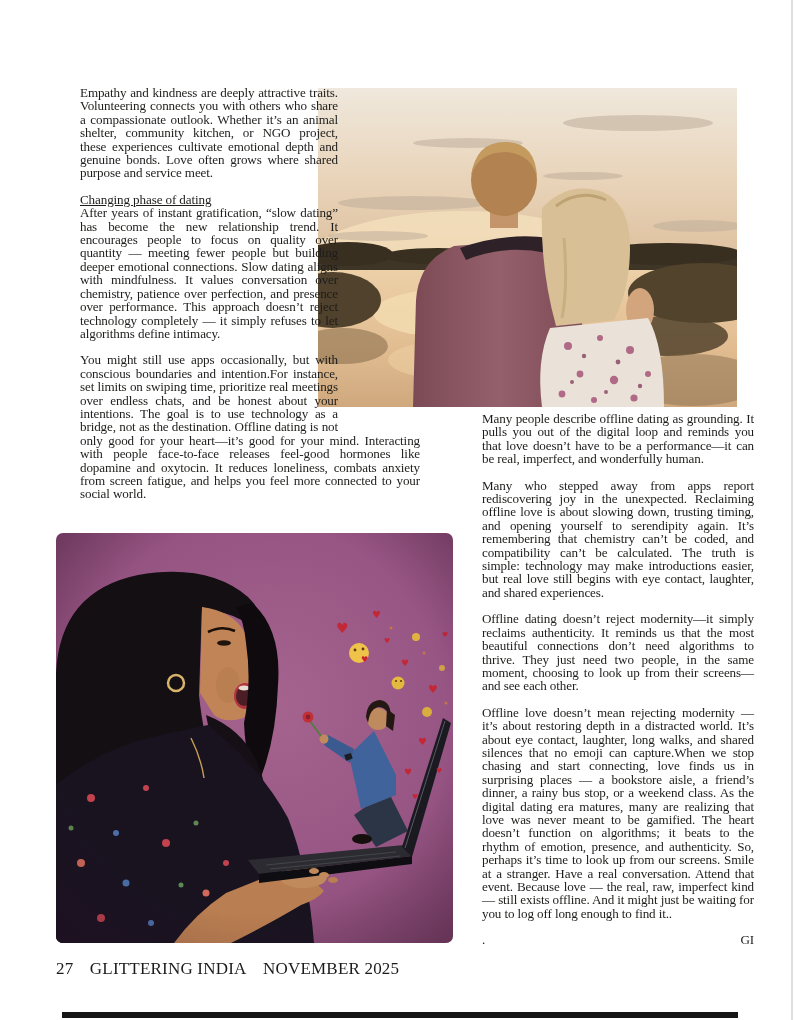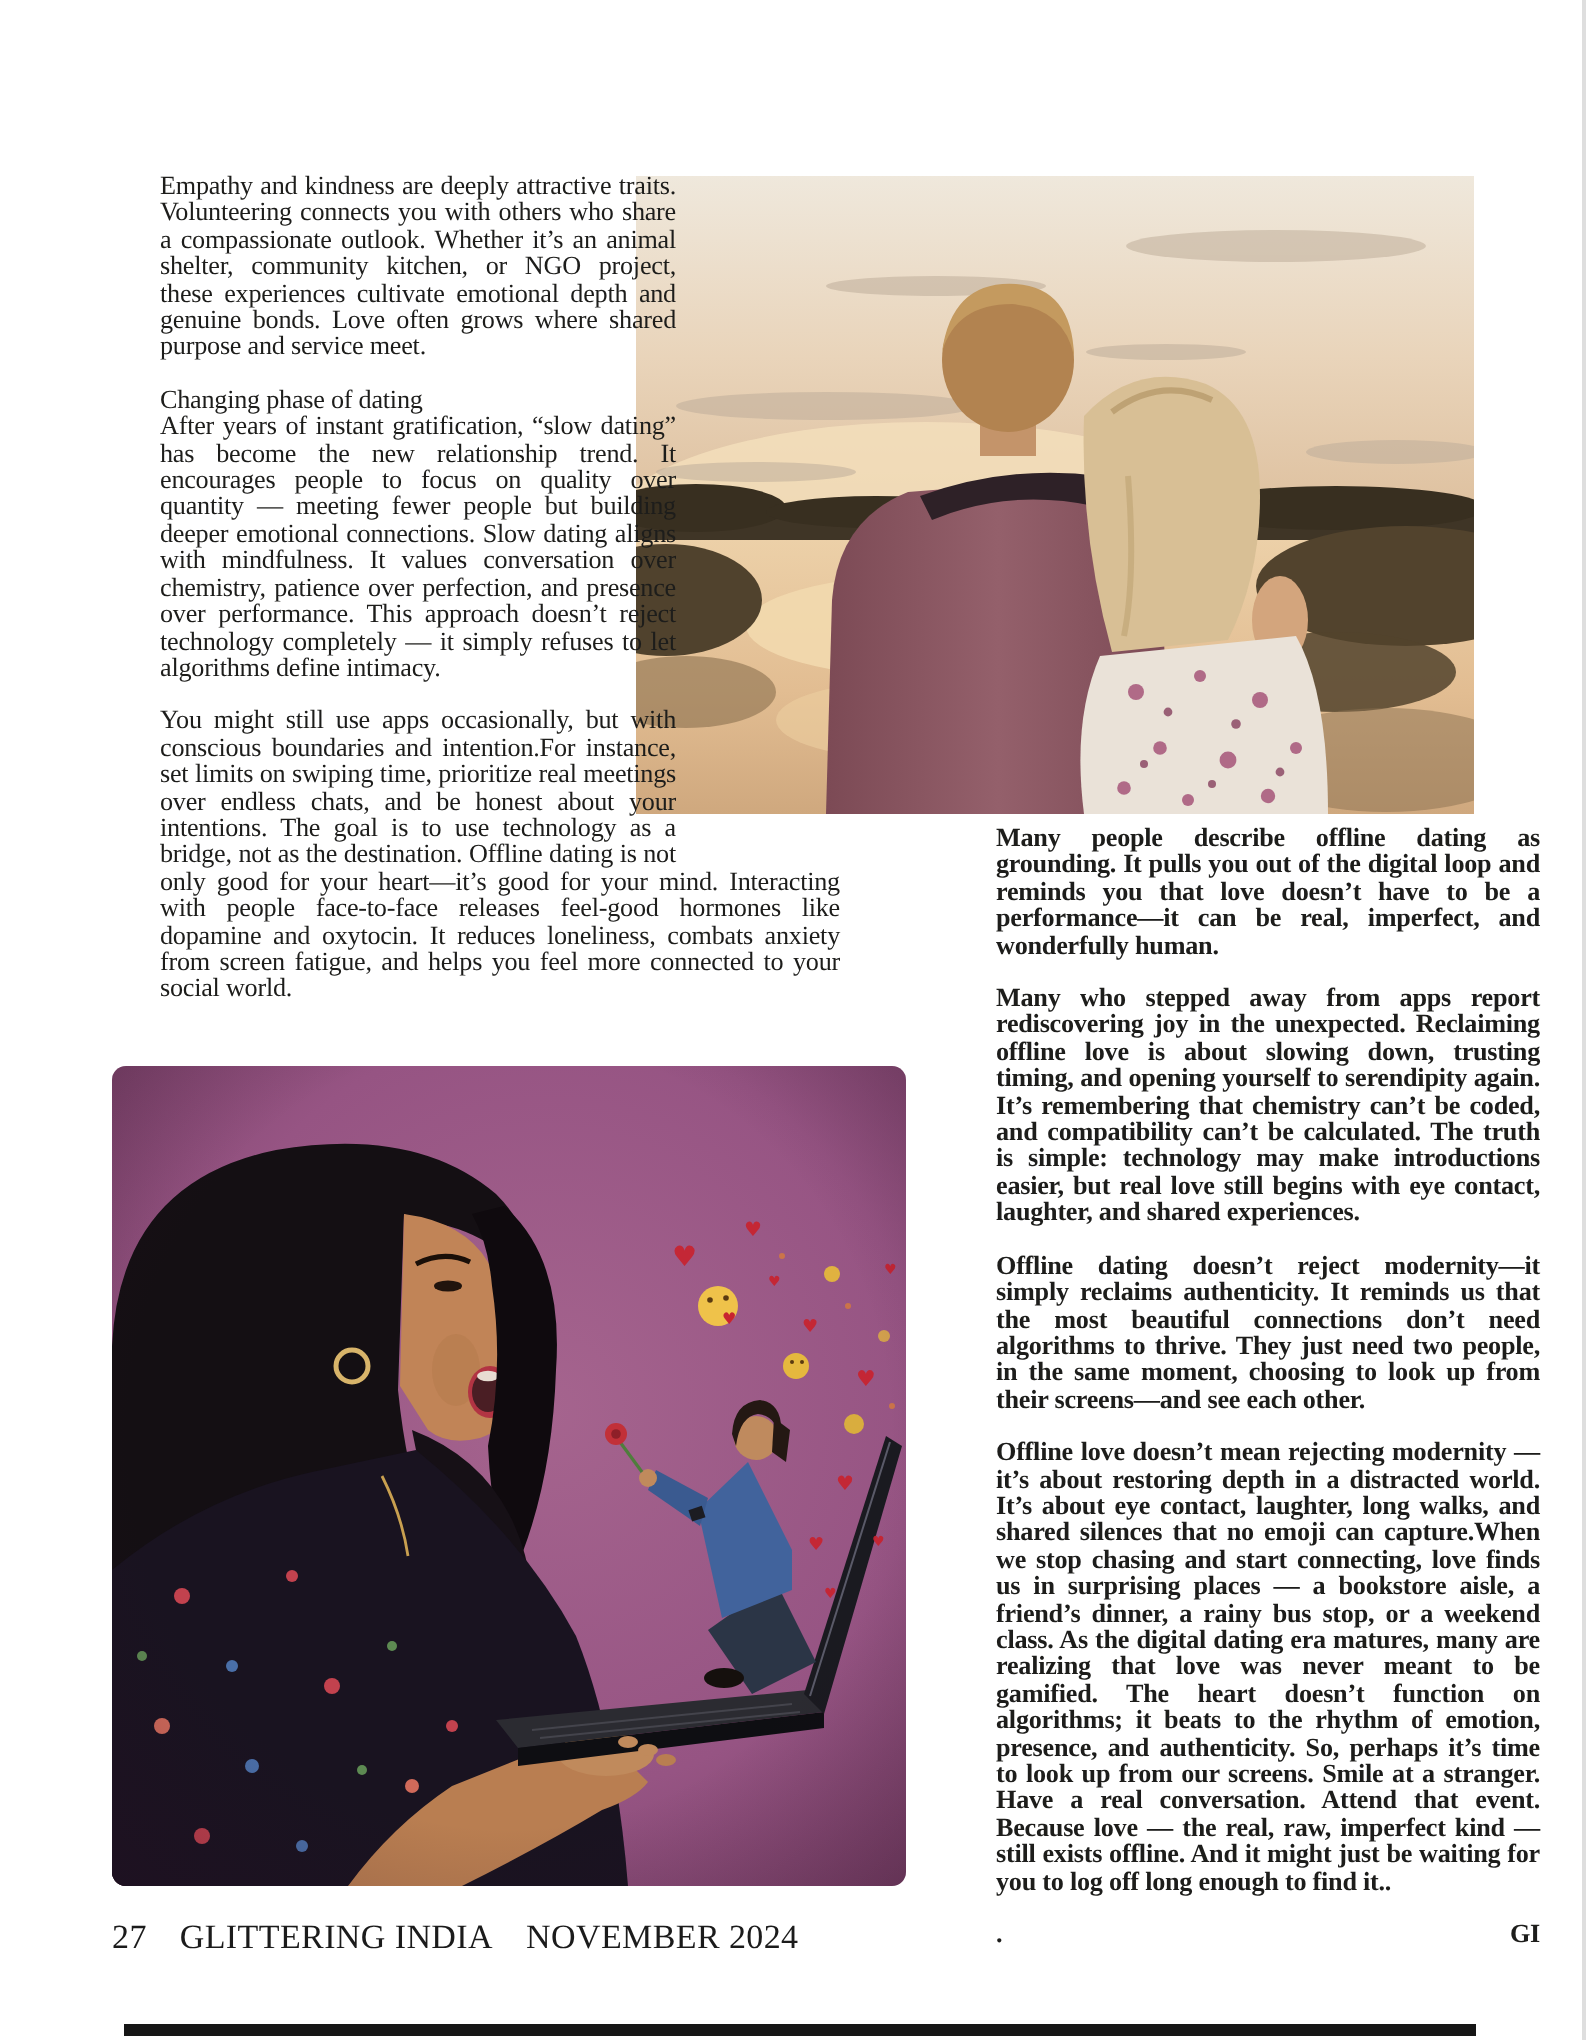--- a/index.html
+++ b/index.html
@@ -3,23 +3,23 @@
 <meta charset="utf-8">
 <style>
   html,body{margin:0;padding:0;background:#ffffff;}
   body{width:794px;height:1020px;position:relative;overflow:hidden;
        font-family:"Liberation Serif","DejaVu Serif",serif;}
   .page{position:absolute;inset:0;background:#ffffff;}
 
   .col{position:absolute;color:#1d1d1b;font-size:13.1px;line-height:13.4px;
        text-align:justify;letter-spacing:-0.12px;margin-left:24px;}
   .col p{margin:0 0 13px 0;}
-  .col p.heading{margin:0;}
+  .col p.heading{margin:0;text-decoration:underline;}
   #left-col{left:56px;top:86px;width:340px;}
-  #right-col{left:418px;top:412px;width:328px;font-weight:bold;}
+  #right-col{left:402px;top:412px;width:328px;}
   .spacer-r{float:right;width:82px;height:347px;}
   .spacer-l{float:left;width:56px;height:445px;margin-top:112px;}
   .lastline{margin:0;}
   .gi{float:right;}
 
   .photo{position:absolute;overflow:hidden;}
   .photo svg{display:block;width:100%;height:100%;}
   #couple-photo{left:318px;top:88px;width:419px;height:319px;}
   #laptop-photo{left:56px;top:533px;width:397px;height:410px;border-radius:7px;}
 
@@ -240,18 +240,18 @@
     <p>Offline love doesn’t mean rejecting modernity — it’s about restoring depth in a distracted world. It’s about eye contact, laughter, long walks, and shared silences that no emoji can capture.When we stop chasing and start connecting, love finds us in surprising places — a bookstore aisle, a friend’s dinner, a rainy bus stop, or a weekend class. As the digital dating era matures, many are realizing that love was never meant to be gamified. The heart doesn’t function on algorithms; it beats to the rhythm of emotion, presence, and authenticity. So, perhaps it’s time to look up from our screens. Smile at a stranger. Have a real conversation. Attend that event. Because love — the real, raw, imperfect kind — still exists offline. And it might just be waiting for you to log off long enough to find it..</p>
     <p class="lastline">
       <span class="gi">GI</span>
       <span>.</span>
     </p>
   </div>
 
   <div class="footer">
     <span>27</span>
     <span class="mag">GLITTERING INDIA</span>
-    <span class="issue">NOVEMBER 2024</span>
+    <span class="issue">NOVEMBER 2025</span>
   </div>
 
   <div class="bottom-rule"></div>
   <div class="edge-line"></div>
 </div>
 
 </body></html>

